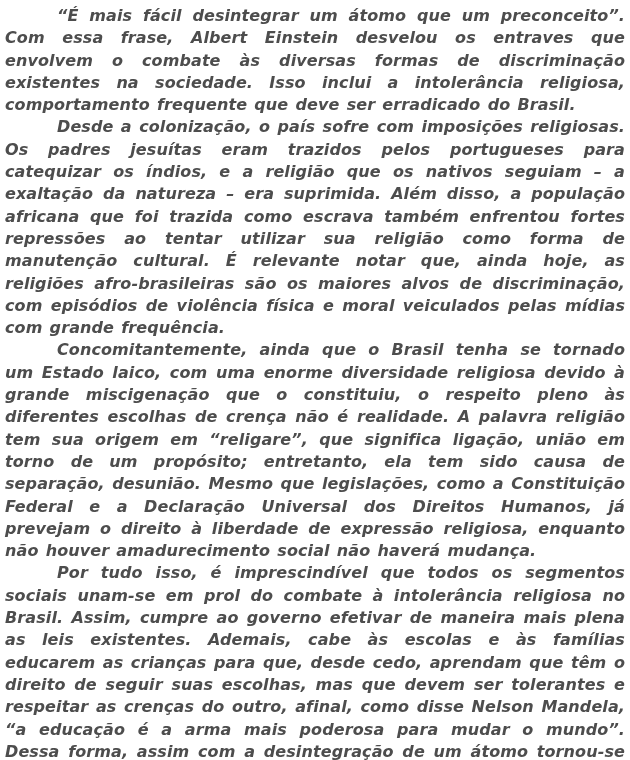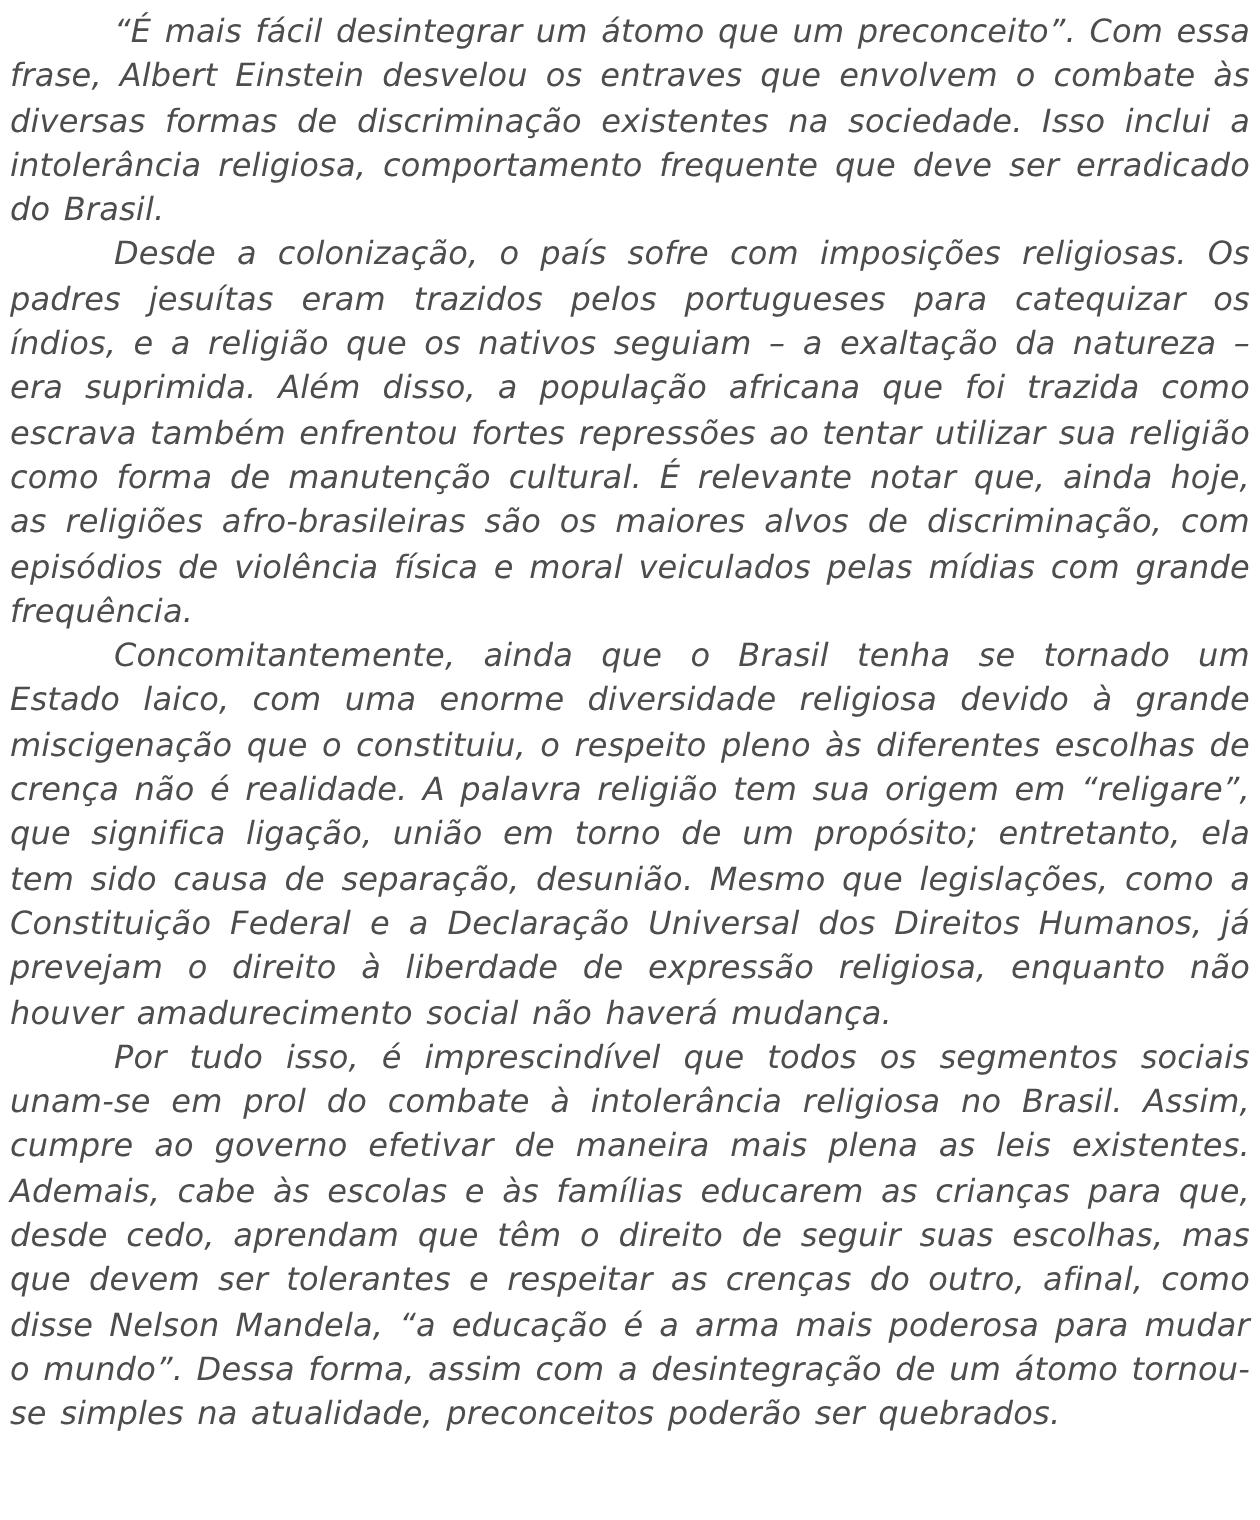--- a/index.html
+++ b/index.html
@@ -23,20 +23,21 @@
     line-height: 22.3px;
     color: #4d4d4d;
     text-align: justify;
     letter-spacing: 0.1px;
     word-spacing: 1.5px;
   }
   .essay-text p {
     margin: 0;
     padding: 0;
     text-indent: 52px;
+    font-weight: bold;
   }
 </style>
 </head>
 <body>
 
 <div class="page">
   <div class="essay-text">
     <p>“É mais fácil desintegrar um átomo que um preconceito”. Com essa frase, Albert Einstein desvelou os entraves que envolvem o combate às diversas formas de discriminação existentes na sociedade. Isso inclui a intolerância religiosa, comportamento frequente que deve ser erradicado do Brasil.</p>
     <p>Desde a colonização, o país sofre com imposições religiosas. Os padres jesuítas eram trazidos pelos portugueses para catequizar os índios, e a religião que os nativos seguiam – a exaltação da natureza – era suprimida. Além disso, a população africana que foi trazida como escrava também enfrentou fortes repressões ao tentar utilizar sua religião como forma de manutenção cultural. É relevante notar que, ainda hoje, as religiões afro-brasileiras são os maiores alvos de discriminação, com episódios de violência física e moral veiculados pelas mídias com grande frequência.</p>
     <p>Concomitantemente, ainda que o Brasil tenha se tornado um Estado laico, com uma enorme diversidade religiosa devido à grande miscigenação que o constituiu, o respeito pleno às diferentes escolhas de crença não é realidade. A palavra religião tem sua origem em “religare”, que significa ligação, união em torno de um propósito; entretanto, ela tem sido causa de separação, desunião. Mesmo que legislações, como a Constituição Federal e a Declaração Universal dos Direitos Humanos, já prevejam o direito à liberdade de expressão religiosa, enquanto não houver amadurecimento social não haverá mudança.</p>

